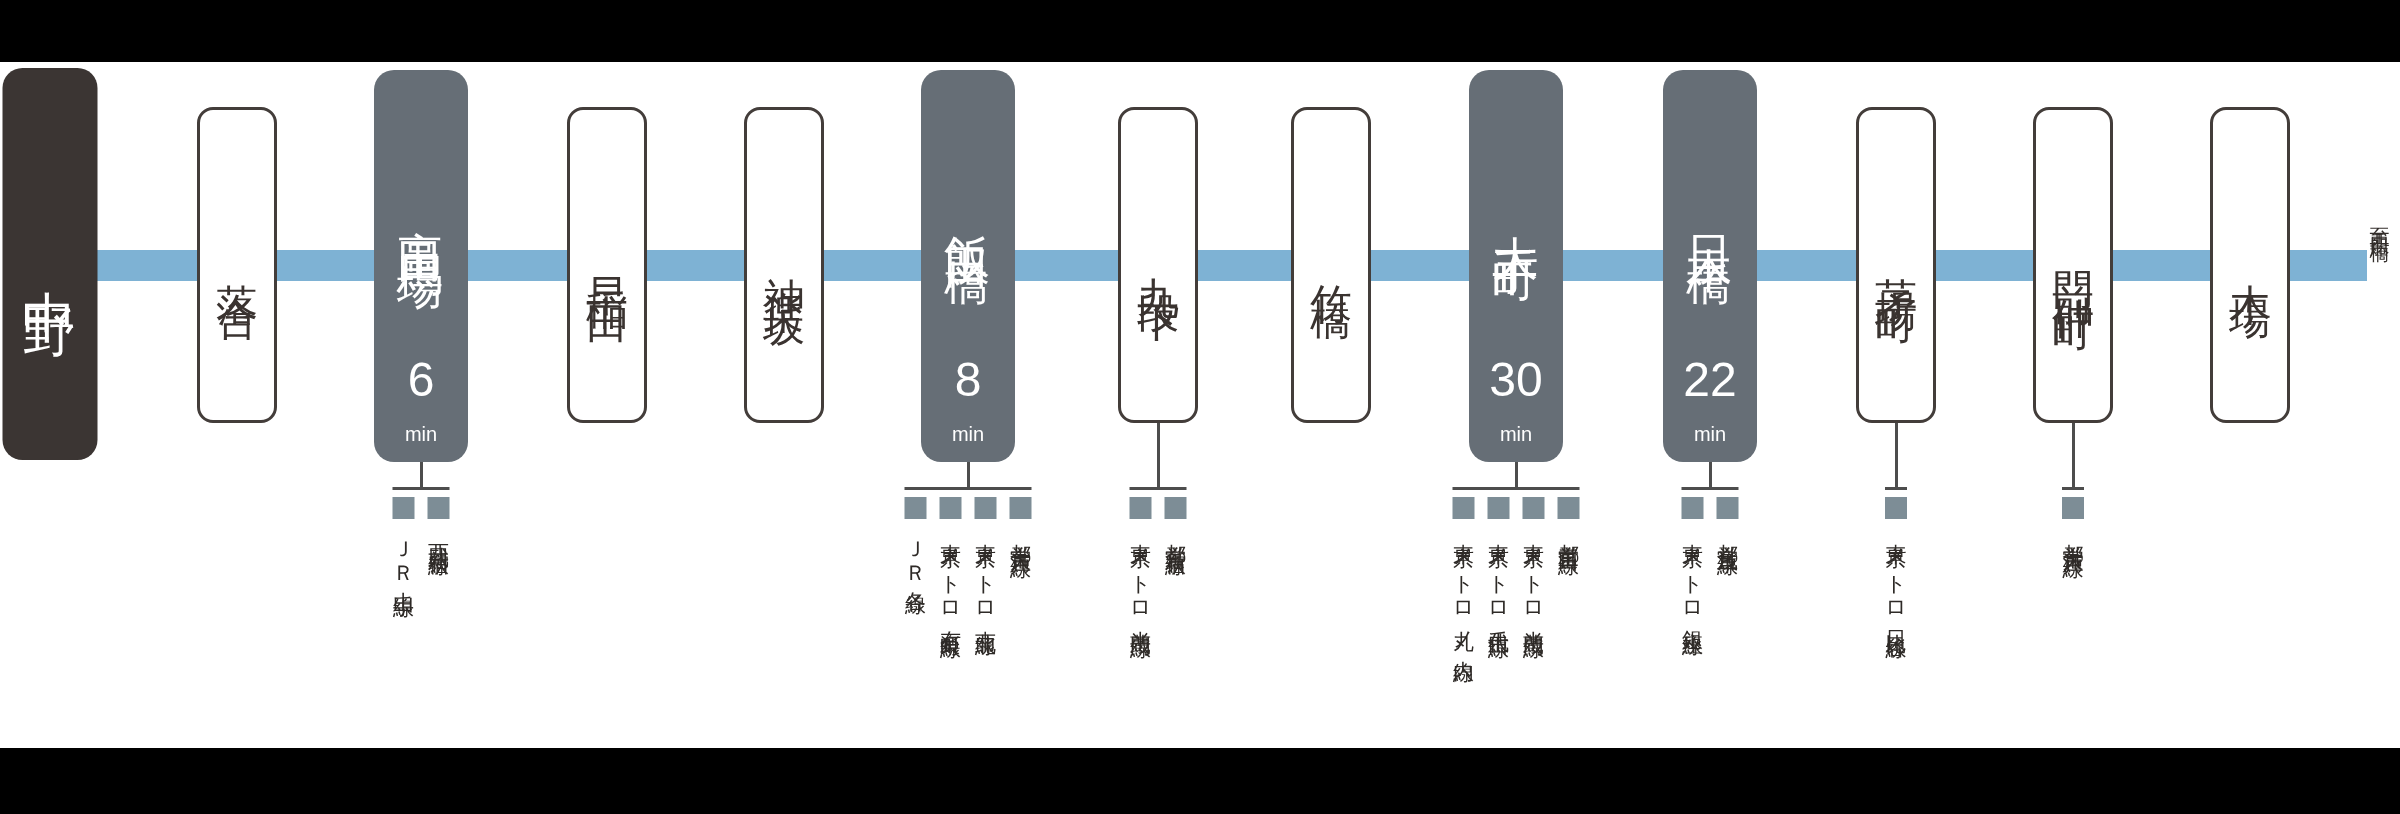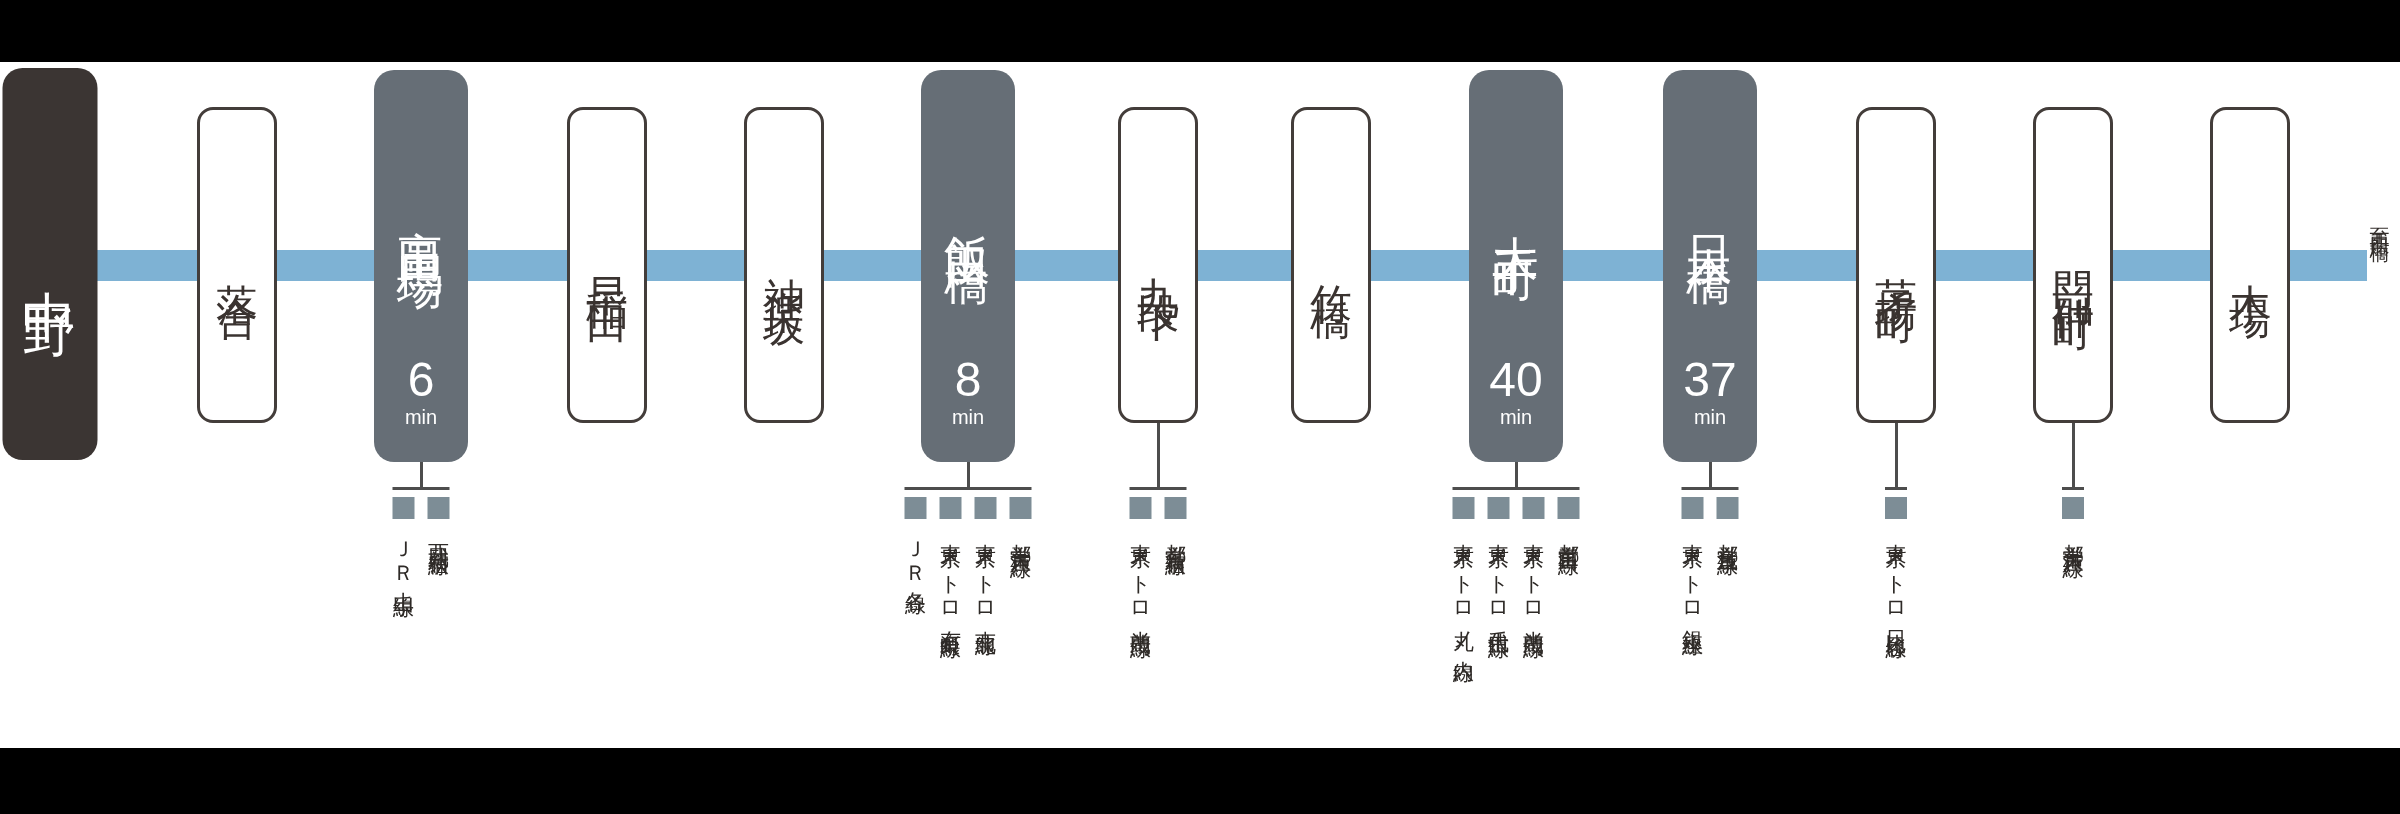--- a/index.html
+++ b/index.html
@@ -32,21 +32,21 @@
   .box.highlight{
     top:70px;width:94px;height:392px;background:#666E76;border-radius:20px;
   }
   .box.highlight .name{flex:1;font-size:46px;letter-spacing:12px;color:#fff;padding-top:8px;}
   .box.normal{
     top:107px;width:80px;height:316px;background:#fff;border:3px solid #433D3A;border-radius:16px;justify-content:center;
   }
   .box.normal .name{font-size:42px;letter-spacing:14px;color:#3A3330;}
   .minwrap{height:92px;display:flex;flex-direction:column;align-items:center;color:#fff;padding-bottom:14px;}
   .minval{font-size:48px;line-height:1;}
-  .minunit{font-size:20px;line-height:1;margin-top:3px;}
+  .minunit{font-size:20px;line-height:1;margin-top:20px;}
   .tick-v{position:absolute;left:-1.5px;width:3px;background:#4d4d4d;z-index:2;}
   .tick-v.from-grey{top:462px;height:26px;}
   .tick-v.from-white{top:423px;height:65px;}
   .tick-h{position:absolute;top:487px;height:3px;background:#4d4d4d;transform:translateX(-50%);z-index:2;}
   .squares{position:absolute;top:497px;display:flex;gap:13px;transform:translateX(-50%);z-index:2;}
   .sq{width:22px;height:22px;background:#7D8D96;}
   .transfers{position:absolute;top:527px;display:flex;gap:13px;transform:translateX(-50%);z-index:2;}
   .tcol{
     width:22px;writing-mode:vertical-rl;text-orientation:upright;
     font-size:21px;letter-spacing:3px;line-height:1;color:#2E2A27;white-space:nowrap;
@@ -158,21 +158,21 @@
       <div class="name">竹橋</div>
 
     </div>
 
   </div>
 
   <div class="station" style="left: 1516px;">
     <div class="box highlight">
       <div class="name">大手町</div>
       <div class="minwrap">
-        <div class="minval">40</div>
+        <div class="minval">30</div>
         <div class="minunit">min</div>
       </div>
     </div>
     <div class="tick-v from-grey"></div>
     <div class="tick-h" style="width: 127px;"></div>
     <div class="squares">
           <span class="sq"></span>
           <span class="sq"></span>
           <span class="sq"></span>
           <span class="sq"></span>
@@ -182,21 +182,21 @@
           <span class="tcol">東京メトロ千代田線</span>
           <span class="tcol">東京メトロ半蔵門線</span>
           <span class="tcol">都営三田線</span>
         </div>
   </div>
 
   <div class="station" style="left: 1710px;">
     <div class="box highlight">
       <div class="name">日本橋</div>
       <div class="minwrap">
-        <div class="minval">37</div>
+        <div class="minval">22</div>
         <div class="minunit">min</div>
       </div>
     </div>
     <div class="tick-v from-grey"></div>
     <div class="tick-h" style="width: 57px;"></div>
     <div class="squares">
           <span class="sq"></span>
           <span class="sq"></span>
         </div>
     <div class="transfers">

